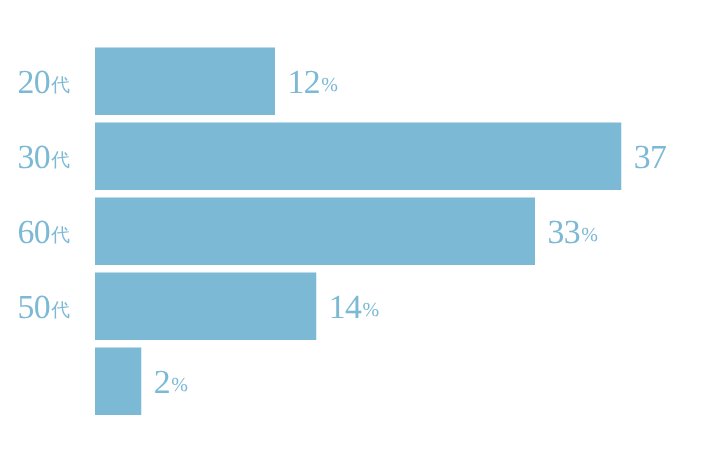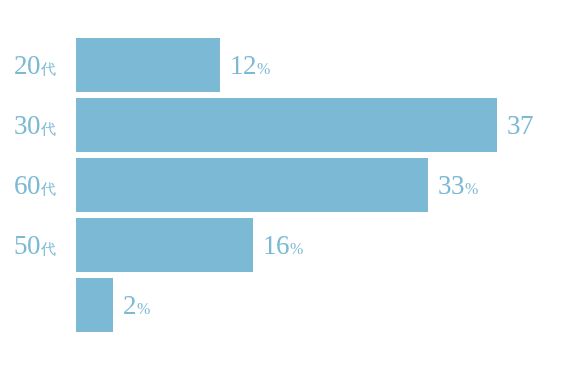--- a/index.html
+++ b/index.html
@@ -138,21 +138,21 @@
       </div>
       <div class="row" style="top: 218px;">
         <div class="cat-label">
           <span class="cat-main">50</span>
           <span class="cat-suffix">代</span>
         </div>
         <div class="bar-track">
           <div class="bar" style="width: 177px; background: rgb(124, 185, 213);"></div>
         </div>
         <div class="value-label" style="left: 263px;">
-          <span class="value-num">16</span>
+          <span class="value-num">14</span>
           <span class="value-unit">%</span>
         </div>
       </div>
       <div class="row" style="top: 278px;">
         <div class="bar-track">
           <div class="bar" style="width: 37px; background: rgb(124, 185, 213);"></div>
         </div>
         <div class="value-label" style="left: 123px;">
           <span class="value-num">2</span>
           <span class="value-unit">%</span>

